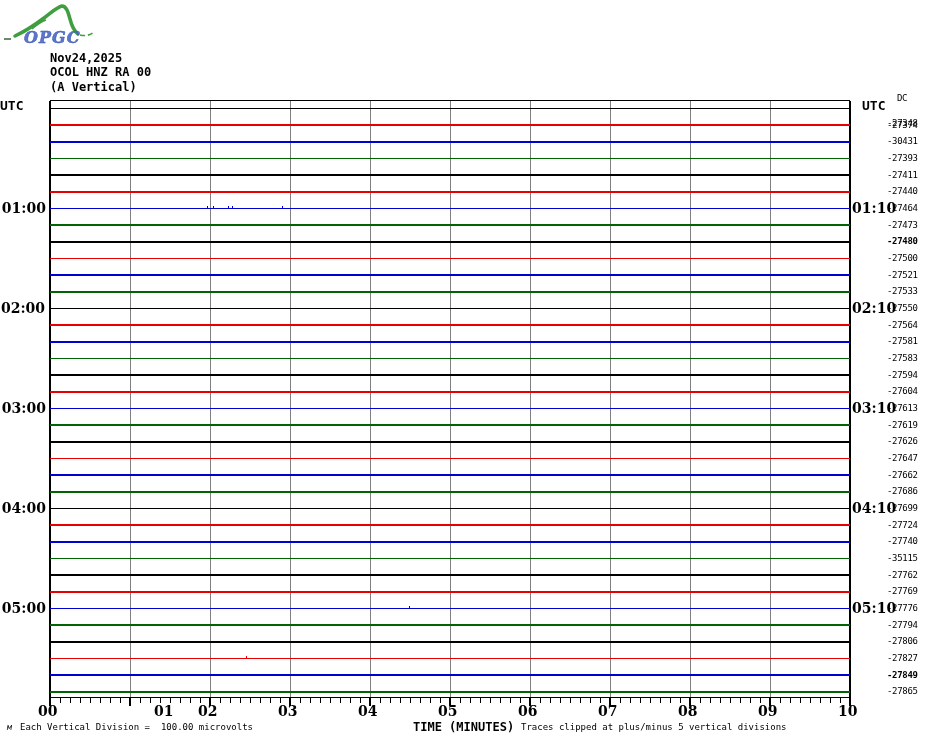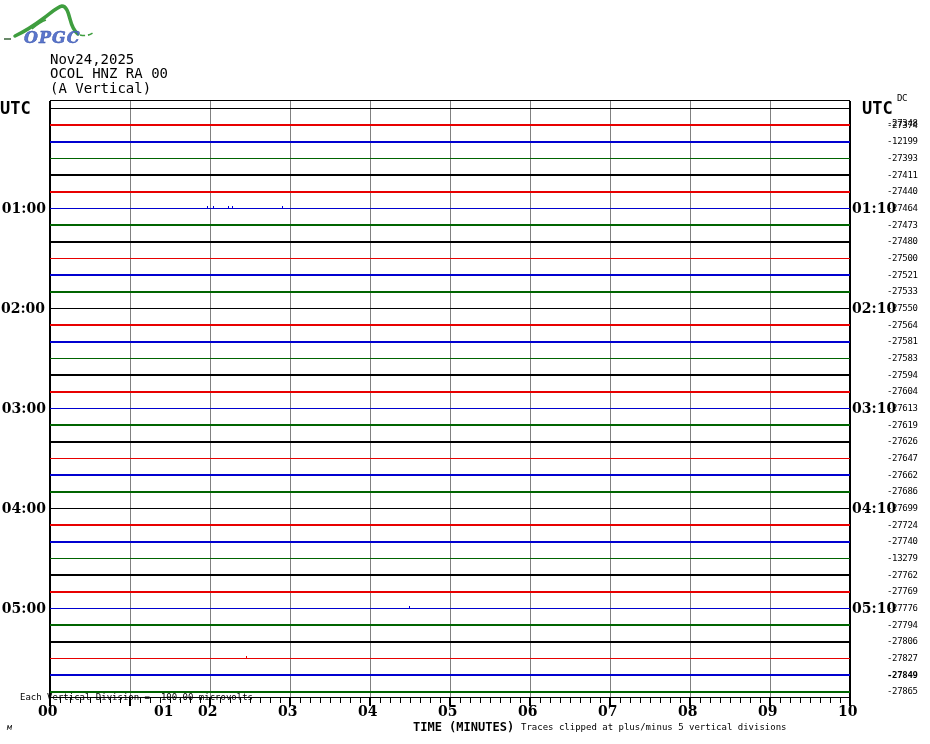--- a/index.html
+++ b/index.html
@@ -2,22 +2,22 @@
 <html><head>
 <meta charset="utf-8">
 <style>
   html,body{margin:0;padding:0;background:#fff;}
   .stage{
     position:relative;width:930px;height:744px;background:#ffffff;
     font-family:"DejaVu Sans Mono","Liberation Mono",monospace;
     overflow:hidden;
   }
   .abs{position:absolute;white-space:pre;}
-  .title-line{font-weight:normal;font-size:14px;color:#000;letter-spacing:0px;}
-  .utc{font-weight:bold;font-size:17px;color:#000;}
+  .title-line{font-weight:bold;font-size:12px;color:#000;letter-spacing:0px;}
+  .utc{font-weight:bold;font-size:13px;color:#000;}
   .hour-label{font-family:"DejaVu Serif","Liberation Serif",serif;font-weight:bold;font-size:14px;color:#000;}
   .minute-label{font-family:"DejaVu Serif","Liberation Serif",serif;font-weight:bold;font-size:14px;color:#000;text-align:left;}
   .dc-label{font-size:9px;color:#000;letter-spacing:-0.3px;}
   .footer-note{font-size:9px;color:#000;}
   .axis-title{font-weight:bold;font-size:12px;color:#000;}
   svg{position:absolute;left:0;top:0;}
 </style>
 </head>
 <body>
 
@@ -175,46 +175,46 @@
       <line x1="228.4" y1="206" x2="228.4" y2="208.5" stroke="#0000d0" stroke-width="1"></line>
       <line x1="232.39999999999998" y1="206" x2="232.39999999999998" y2="208.5" stroke="#0000d0" stroke-width="1"></line>
       <line x1="282.8" y1="206" x2="282.8" y2="208.5" stroke="#0000d0" stroke-width="1"></line>
       <line x1="409.20000000000005" y1="606" x2="409.20000000000005" y2="608.5" stroke="#0000d0" stroke-width="1"></line>
       <line x1="246.8" y1="656" x2="246.8" y2="658.5" stroke="#e80000" stroke-width="1"></line>
     </svg>
 
   <div id="labels">
       <div class="abs dc-label" style="left:887px;top:118px;">-27348</div>
       <div class="abs dc-label" style="left:887px;top:119.66666666666667px;">-27374</div>
-      <div class="abs dc-label" style="left:887px;top:136.33333333333334px;">-12199</div>
+      <div class="abs dc-label" style="left:887px;top:136.33333333333334px;">-30431</div>
       <div class="abs dc-label" style="left:887px;top:153px;">-27393</div>
       <div class="abs dc-label" style="left:887px;top:169.66666666666669px;">-27411</div>
       <div class="abs dc-label" style="left:887px;top:186.33333333333334px;">-27440</div>
       <div class="abs dc-label" style="left:887px;top:203px;">-27464</div>
       <div class="abs dc-label" style="left:887px;top:219.66666666666669px;">-27473</div>
-      <div class="abs dc-label" style="left:887px;top:236.33333333333334px;">-27480</div>
+      <div class="abs dc-label" style="left:887px;top:236.33333333333334px;font-weight:bold;">-27480</div>
       <div class="abs dc-label" style="left:887px;top:253px;">-27500</div>
       <div class="abs dc-label" style="left:887px;top:269.6666666666667px;">-27521</div>
       <div class="abs dc-label" style="left:887px;top:286.33333333333337px;">-27533</div>
       <div class="abs dc-label" style="left:887px;top:303px;">-27550</div>
       <div class="abs dc-label" style="left:887px;top:319.6666666666667px;">-27564</div>
       <div class="abs dc-label" style="left:887px;top:336.33333333333337px;">-27581</div>
       <div class="abs dc-label" style="left:887px;top:353px;">-27583</div>
       <div class="abs dc-label" style="left:887px;top:369.6666666666667px;">-27594</div>
       <div class="abs dc-label" style="left:887px;top:386.33333333333337px;">-27604</div>
       <div class="abs dc-label" style="left:887px;top:403px;">-27613</div>
       <div class="abs dc-label" style="left:887px;top:419.6666666666667px;">-27619</div>
       <div class="abs dc-label" style="left:887px;top:436.33333333333337px;">-27626</div>
       <div class="abs dc-label" style="left:887px;top:453px;">-27647</div>
       <div class="abs dc-label" style="left:887px;top:469.6666666666667px;">-27662</div>
       <div class="abs dc-label" style="left:887px;top:486.33333333333337px;">-27686</div>
       <div class="abs dc-label" style="left:887px;top:503px;">-27699</div>
       <div class="abs dc-label" style="left:887px;top:519.6666666666667px;">-27724</div>
       <div class="abs dc-label" style="left:887px;top:536.3333333333334px;">-27740</div>
-      <div class="abs dc-label" style="left:887px;top:553px;">-13279</div>
+      <div class="abs dc-label" style="left:887px;top:553px;">-35115</div>
       <div class="abs dc-label" style="left:887px;top:569.6666666666667px;">-27762</div>
       <div class="abs dc-label" style="left:887px;top:586.3333333333334px;">-27769</div>
       <div class="abs dc-label" style="left:887px;top:603px;">-27776</div>
       <div class="abs dc-label" style="left:887px;top:619.6666666666667px;">-27794</div>
       <div class="abs dc-label" style="left:887px;top:636.3333333333334px;">-27806</div>
       <div class="abs dc-label" style="left:887px;top:653px;">-27827</div>
       <div class="abs dc-label" style="left:887px;top:669.6666666666667px;font-weight:bold;">-27849</div>
       <div class="abs dc-label" style="left:887px;top:686.3333333333334px;">-27865</div>
       <div class="abs hour-label" style="left:0px;width:46px;text-align:right;top:200px;">01:00</div>
       <div class="abs hour-label" style="left:852px;top:200px;">01:10</div>
@@ -234,16 +234,16 @@
       <div class="abs minute-label" style="left:438px;width:24px;top:703px;">05</div>
       <div class="abs minute-label" style="left:518px;width:24px;top:703px;">06</div>
       <div class="abs minute-label" style="left:598px;width:24px;top:703px;">07</div>
       <div class="abs minute-label" style="left:678px;width:24px;top:703px;">08</div>
       <div class="abs minute-label" style="left:758px;width:24px;top:703px;">09</div>
       <div class="abs minute-label" style="left:838px;width:24px;top:703px;">10</div>
     </div>
 
   <div class="abs axis-title" style="left:413px;top:720px;">TIME (MINUTES)</div>
   <div class="abs footer-note" style="left:7px;top:723px;font-style:italic;font-size:8px;">м</div>
-  <div class="abs footer-note" style="left:20px;top:692px;">Each Vertical Division =  100.00 microvolts</div>
+  <div class="abs footer-note" style="left:20px;top:722px;">Each Vertical Division =  100.00 microvolts</div>
   <div class="abs footer-note" style="left:521px;top:722px;">Traces clipped at plus/minus 5 vertical divisions</div>
 
 </div>
 
 </body></html>

